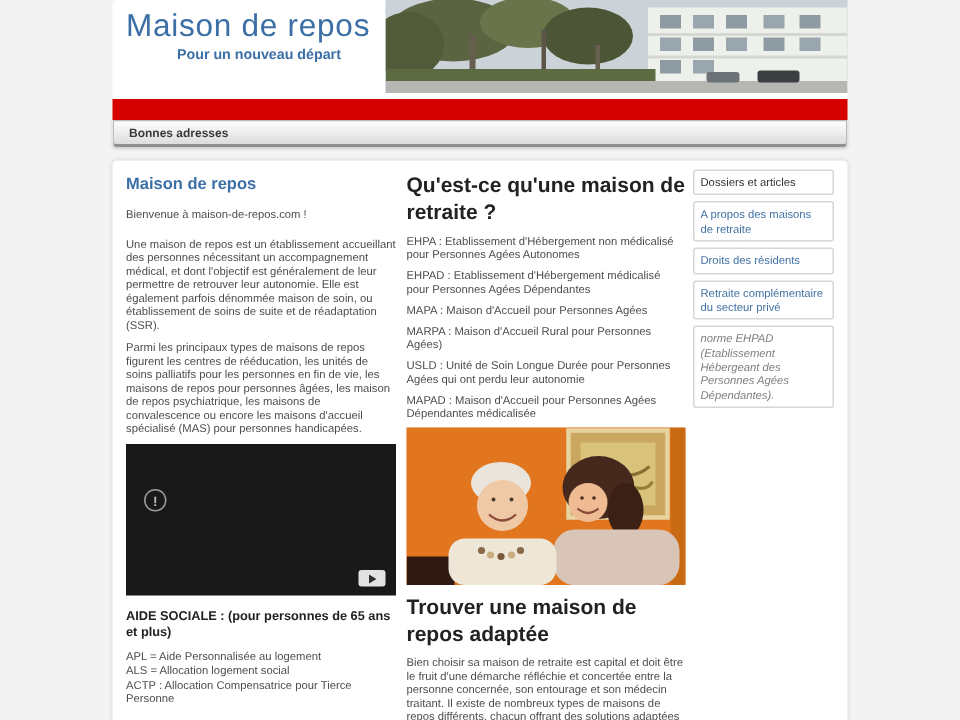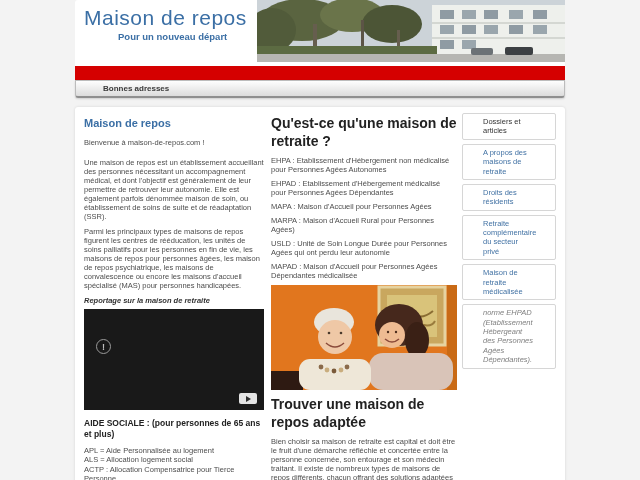--- a/index.html
+++ b/index.html
@@ -28,21 +28,21 @@
     position:absolute; right:0; top:0; width:308px; height:62px;
     overflow:hidden; background:#ccd3d8;
   }
   .red-banner { height:14px; background:#d50000; }
 
   
   .navbar {
     height:18px; background:linear-gradient(#fefefe,#dcdcdc);
     border:1px solid #bcbcbc; border-bottom:2px solid #8f8f8f;
     border-radius:0 0 3px 3px;
-    display:flex; align-items:center; padding-left:27px;
+    display:flex; align-items:center; padding-left:10px;
     box-shadow:0 1px 2px rgba(0,0,0,.15);
   }
   .nav-item { font-size:8px; font-weight:bold; color:#3a3a3a; cursor:pointer; }
 
   
   .content {
     margin-top:9px; background:#ffffff; border-radius:3px 3px 0 0;
     padding:6px 9px; display:flex; min-height:380px;
     box-shadow:0 0 3px rgba(0,0,0,.12);
   }
@@ -85,21 +85,21 @@
   }
 
   .aide-heading { font-size:8.5px; font-weight:bold; color:#222; margin:8px 0 6px; line-height:1.3; }
   .aide-line { font-size:7.5px; line-height:1.25; }
 
   .article-photo { width:186px; height:105px; overflow:hidden; margin:5px 0 6px; background:#e1761e; }
 
   
   .side-item {
     border:1px solid #d6d6d6; border-radius:2px; background:#fff;
-    padding:3px 20px; margin-bottom:4px;
+    padding:3px 4px; margin-bottom:4px;
     font-size:7.5px; line-height:1.25;
   }
   .side-header { color:#333; }
   .side-link { color:#4272a4; cursor:pointer; }
   .side-note { color:#808080; font-style:italic; }
 </style>
 </head>
 <body>
 
 <div class="page">
@@ -146,21 +146,20 @@
     <span class="nav-item">Bonnes adresses</span>
   </div>
 
   <div class="content">
 
     <div class="col-left">
       <div class="page-heading">Maison de repos</div>
       <div class="txt welcome">Bienvenue à maison-de-repos.com !</div>
       <div class="txt">Une maison de repos est un établissement accueillant des personnes nécessitant un accompagnement médical, et dont l'objectif est généralement de leur permettre de retrouver leur autonomie. Elle est également parfois dénommée maison de soin, ou établissement de soins de suite et de réadaptation (SSR).</div>
       <div class="txt">Parmi les principaux types de maisons de repos figurent les centres de rééducation, les unités de soins palliatifs pour les personnes en fin de vie, les maisons de repos pour personnes âgées, les maison de repos psychiatrique, les maisons de convalescence ou encore les maisons d'accueil spécialisé (MAS) pour personnes handicapées.</div>
-      <div class="video-caption">Reportage sur la maison de retraite</div>
 
       <div class="video">
         <div class="vid-row">
           <div class="alert-icon">!</div>
         </div>
         <div class="yt-btn">
           <div class="play-icon"></div>
         </div>
       </div>
 
@@ -212,18 +211,17 @@
 
       <div class="subhead">Trouver une maison de repos adaptée</div>
       <div class="def">Bien choisir sa maison de retraite est capital et doit être le fruit d'une démarche réfléchie et concertée entre la personne concernée, son entourage et son médecin traitant. Il existe de nombreux types de maisons de repos différents, chacun offrant des solutions adaptées à des personnes plus ou moins autonomes, allant de solutions d'accueil de jour à des Unités de Soin Longue Durée pour Personnes Âgées, en passant par les foyers-logements. Il faut</div>
     </div>
 
     <div class="col-side">
       <div class="side-item side-header">Dossiers et articles</div>
       <div class="side-item side-link">A propos des maisons de retraite</div>
       <div class="side-item side-link">Droits des résidents</div>
       <div class="side-item side-link">Retraite complémentaire du secteur privé</div>
-      <div class="side-item side-link">Maison de retraite médicalisée</div>
       <div class="side-item side-note">norme EHPAD (Etablissement Hébergeant des Personnes Agées Dépendantes).</div>
     </div>
 
   </div>
 </div>
 
 </body></html>

